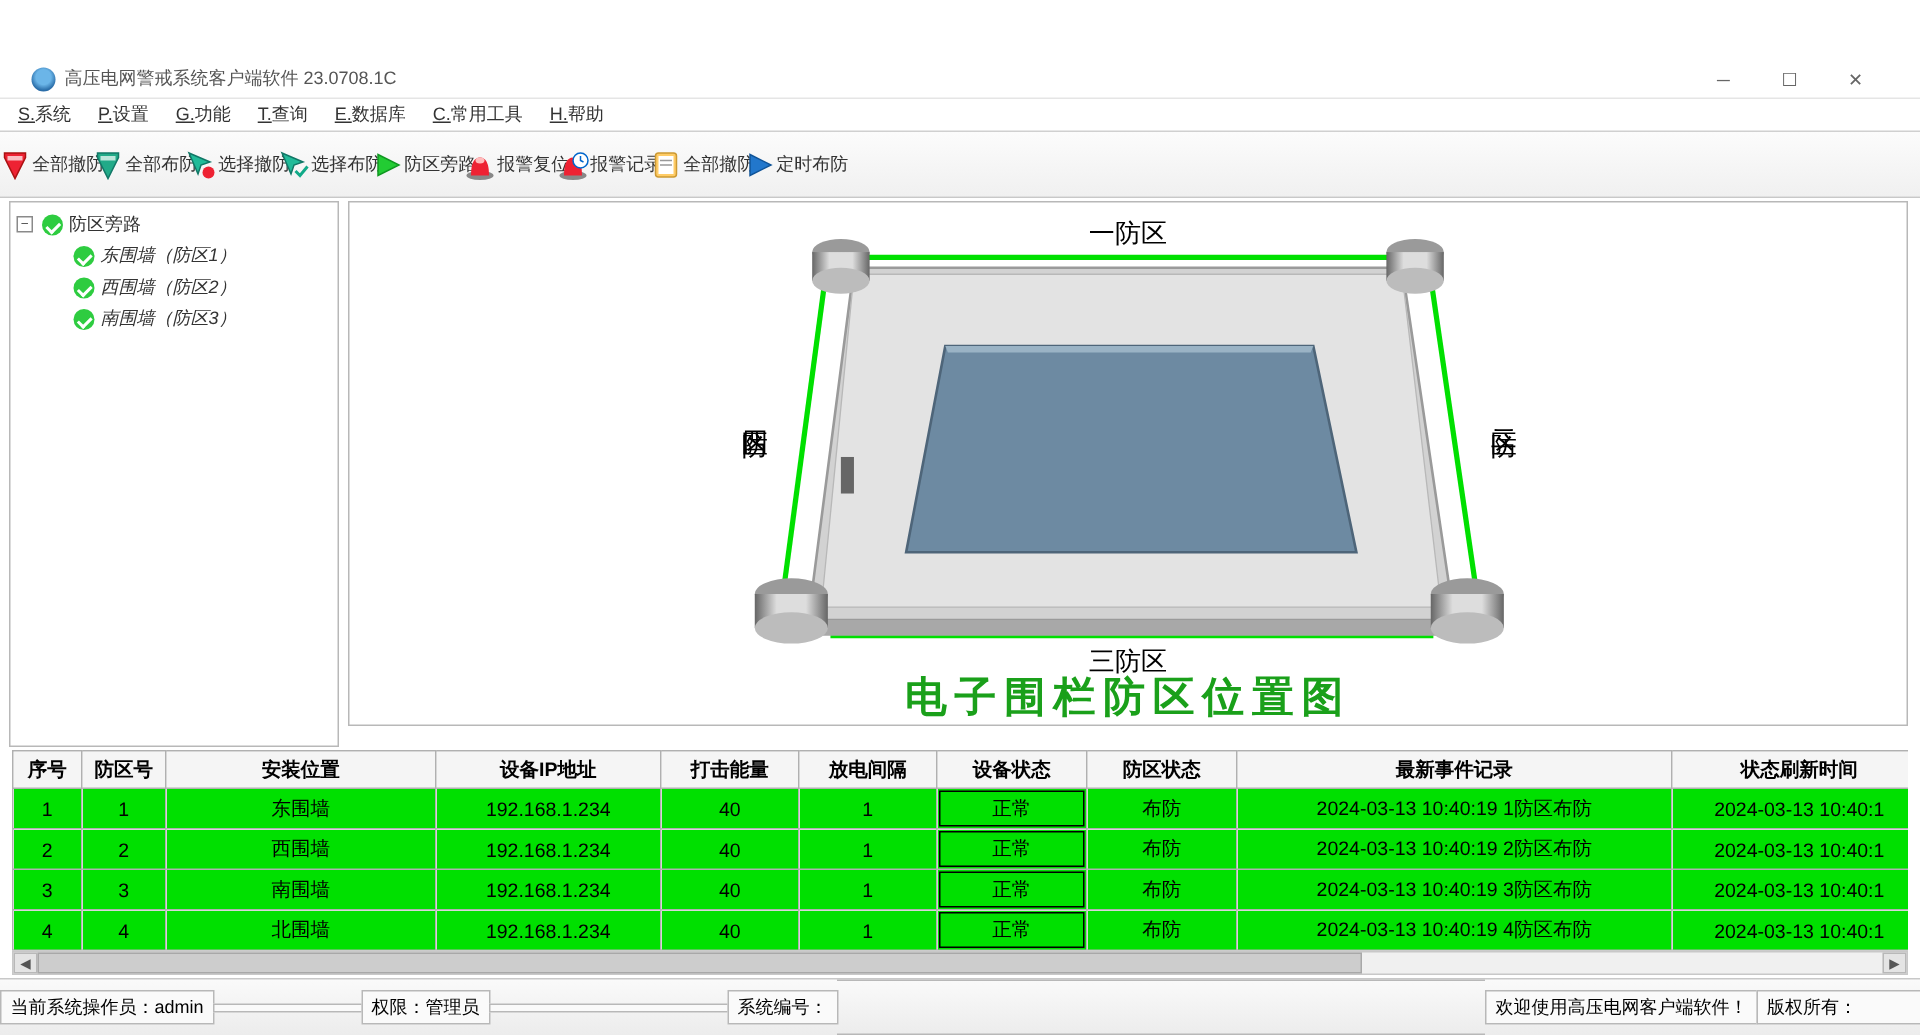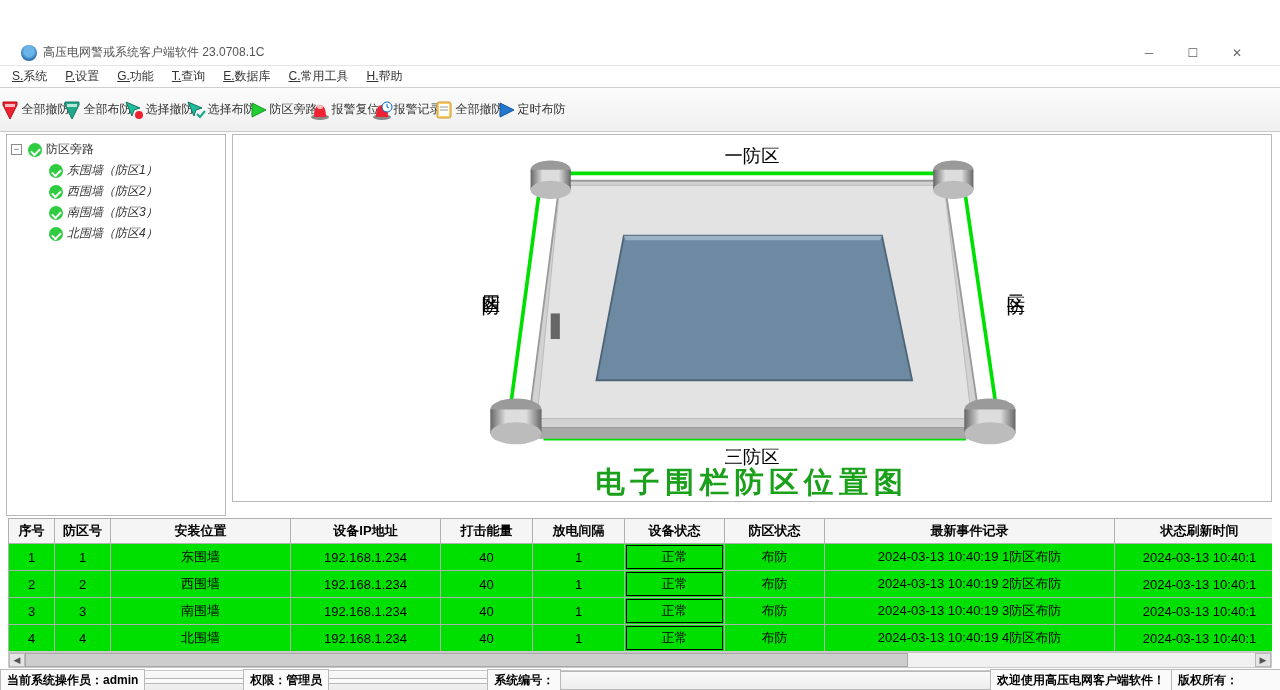--- a/index.html
+++ b/index.html
@@ -136,27 +136,26 @@
   background:#00e000;
   border:1px solid #000;
   padding:2px 0;
 }
 .tbl-scroll { overflow-x:auto; overflow-y:hidden; border-bottom:1px solid #ccc; }
 .hscroll-track { height:16px; background:#f0f0f0; border:1px solid #c8c8c8; display:flex; }
 .hscroll-btn { width:16px; height:100%; background:#e4e4e4; border:1px solid #b8b8b8; display:flex; align-items:center; justify-content:center; font-size:9px; color:#555; }
 .hscroll-thumb { height:100%; background:#cdcdcd; border:1px solid #a8a8a8; }
 
 .statusbar {
-  height: 20px;
+  height: 38px;
   background: linear-gradient(#fafafa,#ececec);
   border-top:1px solid #c8c8c8;
   display:flex;
   align-items:center;
   font-size:12px;
-  font-weight:bold;
 }
 .status-cell {
   border:1px solid #b8b8b8;
   background:#fafafa;
   padding:2px 6px;
   margin-right:-1px;
   white-space:nowrap;
 }
 .status-gap { flex:1; border-top:1px solid #b8b8b8; border-bottom:1px solid #b8b8b8; height:100%; }
 </style>
@@ -280,24 +279,20 @@
         <div class="ok-icon"></div>
         <div class="tree-label">东围墙（防区1）</div>
       </div>
       <div class="tree-node tree-indent1">
         <div class="ok-icon"></div>
         <div class="tree-label">西围墙（防区2）</div>
       </div>
       <div class="tree-node tree-indent1">
         <div class="ok-icon"></div>
         <div class="tree-label">南围墙（防区3）</div>
-      </div>
-      <div class="tree-node tree-indent1">
-        <div class="ok-icon"></div>
-        <div class="tree-label">北围墙（防区4）</div>
       </div>
     </div>
   </div>
 
   <div class="canvas-wrap">
     <svg class="fence-svg" viewBox="0 0 1040 400">
 
       <line x1="310" y1="42" x2="730" y2="42" stroke="#00e000" stroke-width="4"></line>
       <line x1="292" y1="332" x2="754" y2="332" stroke="#00e000" stroke-width="4"></line>
       <line x1="288" y1="58" x2="255" y2="305" stroke="#00e000" stroke-width="4"></line>

